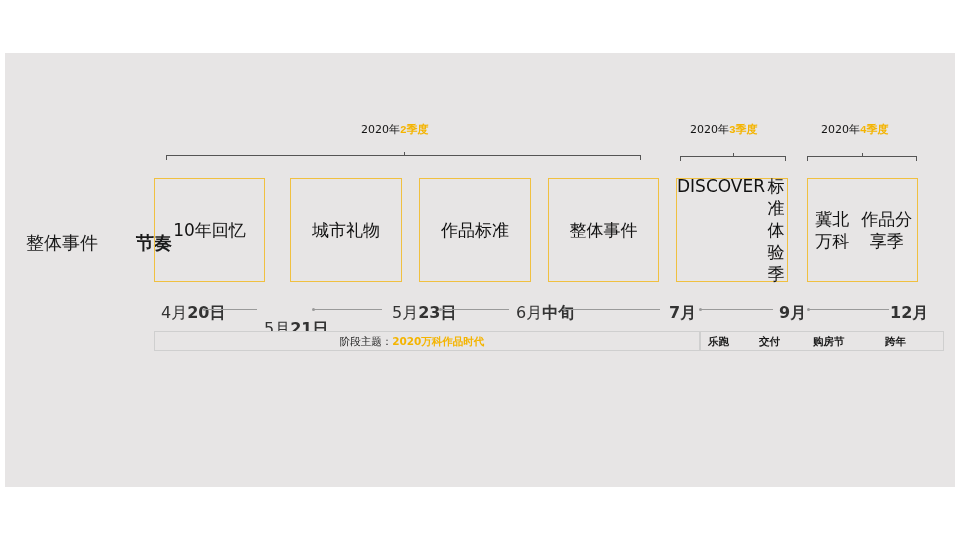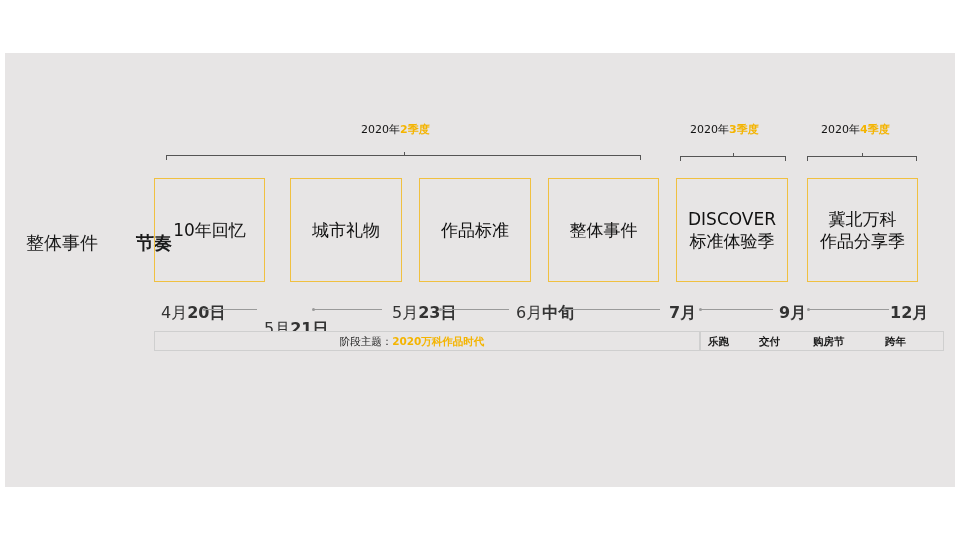--- a/index.html
+++ b/index.html
@@ -1,29 +1,29 @@
 <!DOCTYPE html>
 <html><head>
 <meta charset="utf-8">
 <style>
   html, body { margin:0; padding:0; }
   body { width:960px; height:540px; background:#ffffff; position:relative; overflow:hidden;
          font-family:"DejaVu Sans","Liberation Sans",sans-serif; color:#1a1a1a; }
   .panel { position:absolute; left:5px; top:53px; width:950px; height:434px; background:#e7e5e5; }
   .abs { position:absolute; }
   .qlabel { font-size:11px; white-space:nowrap; color:#111; }
-  .qlabel .hl { color:#f4b400; font-weight:bold; }
+  .qlabel .hl { color:#f4b400; font-weight:bold;font-family:Liberation Mono, monospace; }
   .bracket { position:absolute; height:4px; border-top:1px solid #555; border-left:1px solid #555; border-right:1px solid #555; }
   .bracket .tick { position:absolute; top:-4px; width:1px; height:4px; background:#555; left:50%; }
   .side-title { font-size:18px; white-space:nowrap; }
   .side-title b { font-weight:bold;margin-left:38px; }
   .event { position:absolute; top:178px; height:104px; border:1.5px solid #f0c040; box-sizing:border-box;
            display:flex; align-items:center; justify-content:center; text-align:center;
            font-size:17px; line-height:22px; color:#111; }
-  .event .two { display:flex; flex-direction:column; }
+  .event .two { display:flex; flex-direction:row; }
   .date { position:absolute; top:303px; font-size:16px; white-space:nowrap; color:#333; }
   .date b { font-weight:bold; }
   .dline { position:absolute; top:309px; height:1px; background:#9a9a9a; }
   .dline::before { content:""; position:absolute; left:-2px; top:-1.5px; width:3px; height:3px; border-radius:50%; background:#9a9a9a; }
   .theme-row { position:absolute; top:331px; height:20px; border:1px solid #cfcfcf; box-sizing:border-box; background:#e7e5e5; }
   .cell { position:absolute; top:0; height:18px; line-height:18px; font-size:10.5px; white-space:nowrap; border-right:1px solid #cfcfcf; box-sizing:border-box; }
   .cell .hl { color:#f4b400; font-weight:bold; }
   .cell:last-child { border-right:none; }
   .act { position:absolute; top:0; height:18px; line-height:18px; font-size:10.5px; font-weight:bold; white-space:nowrap; }
 </style>

